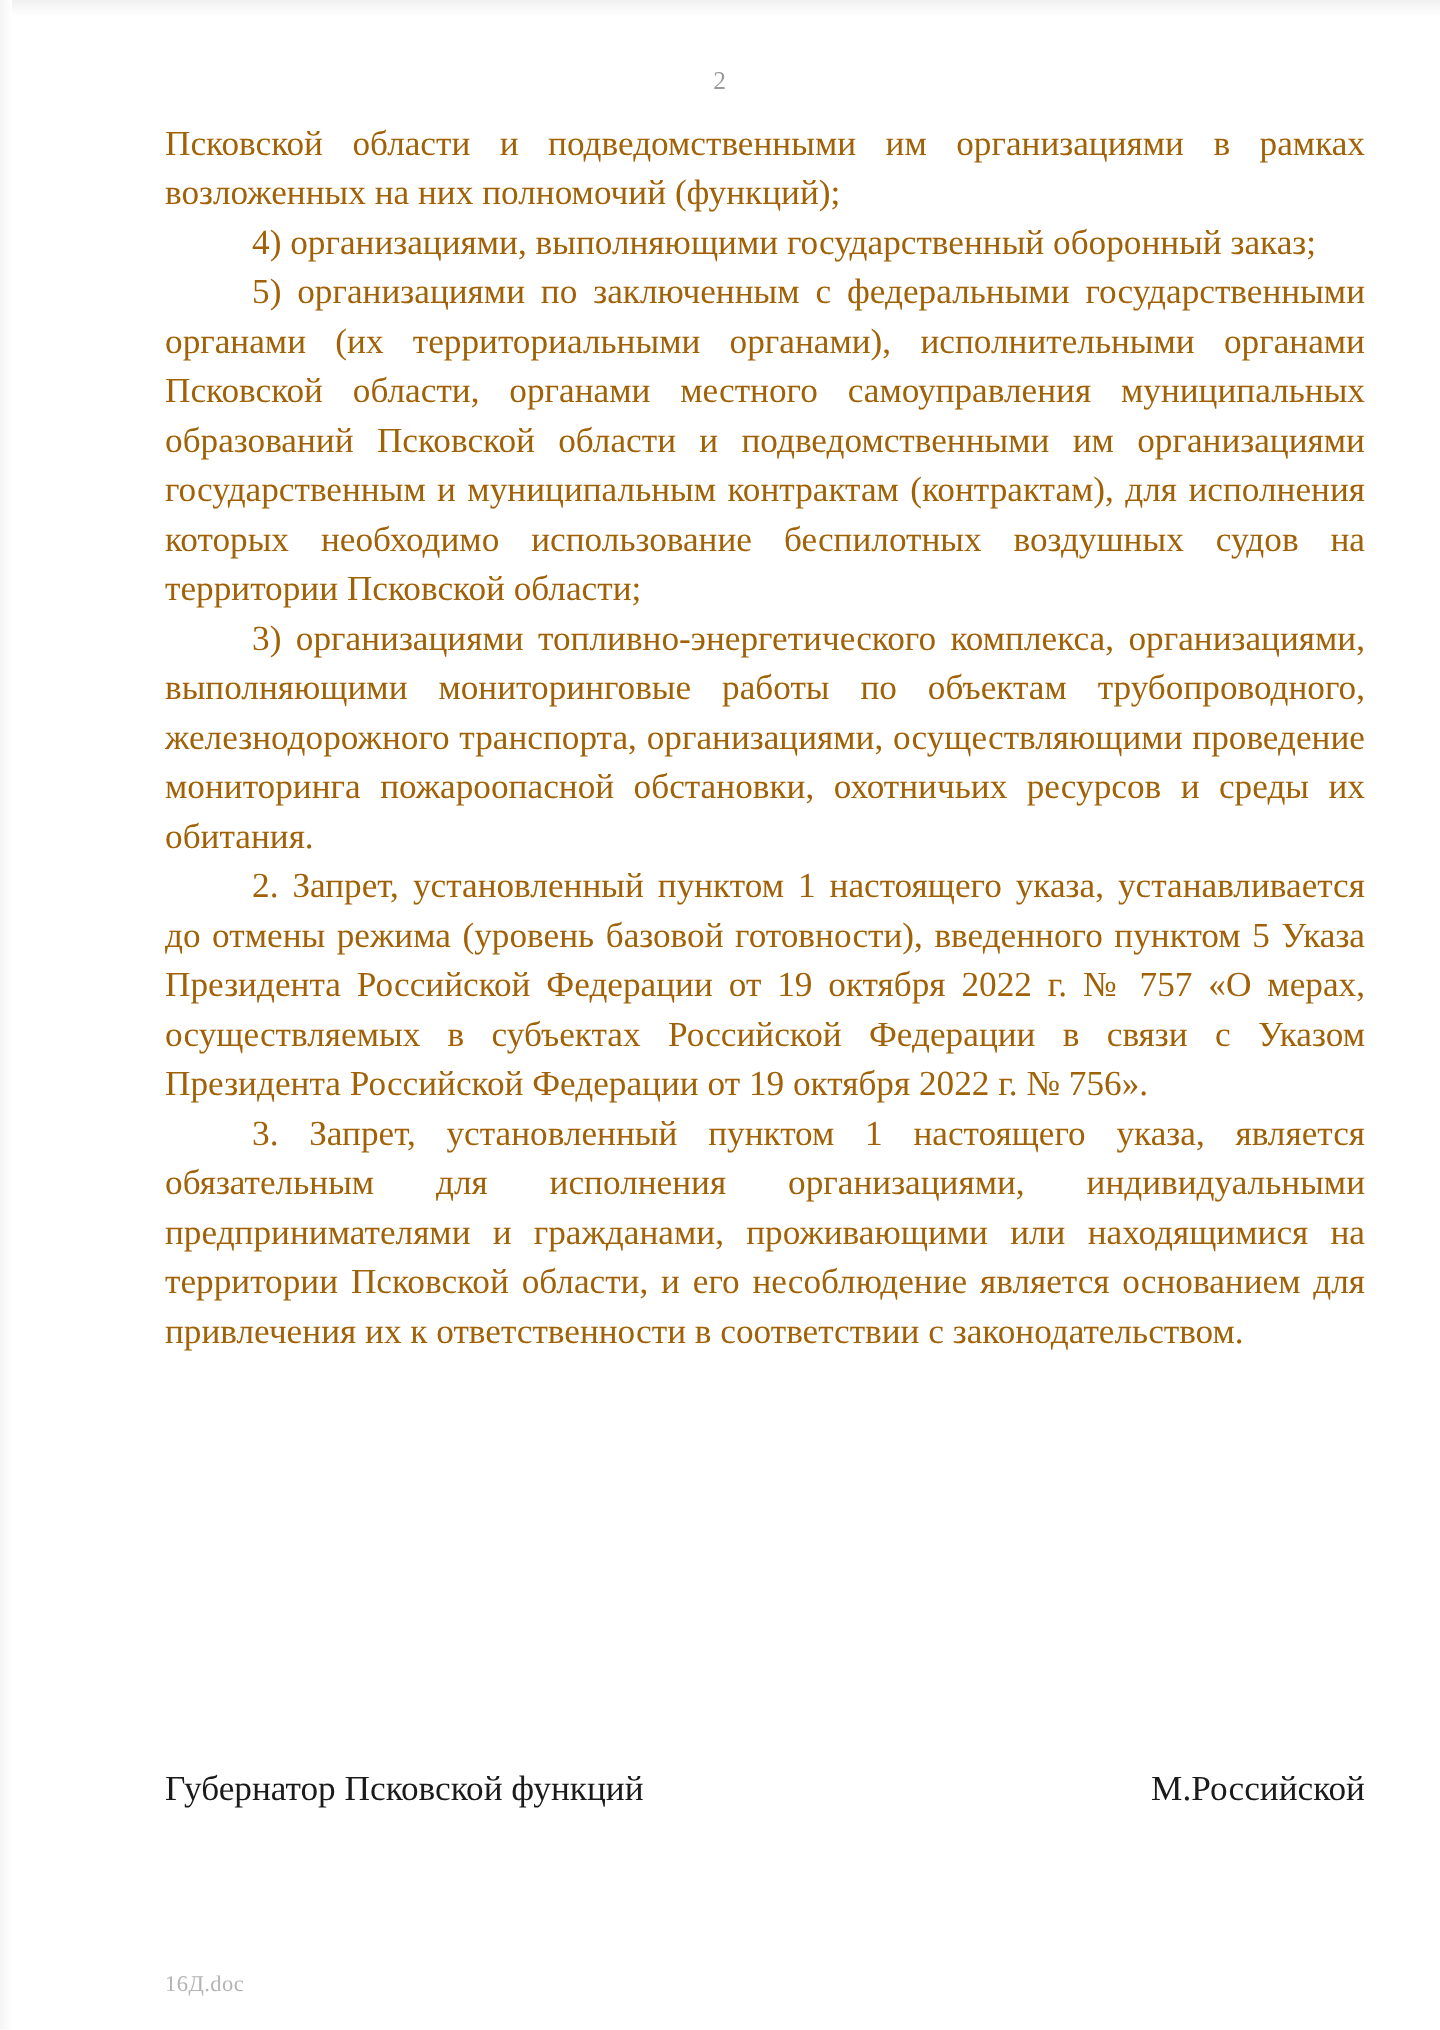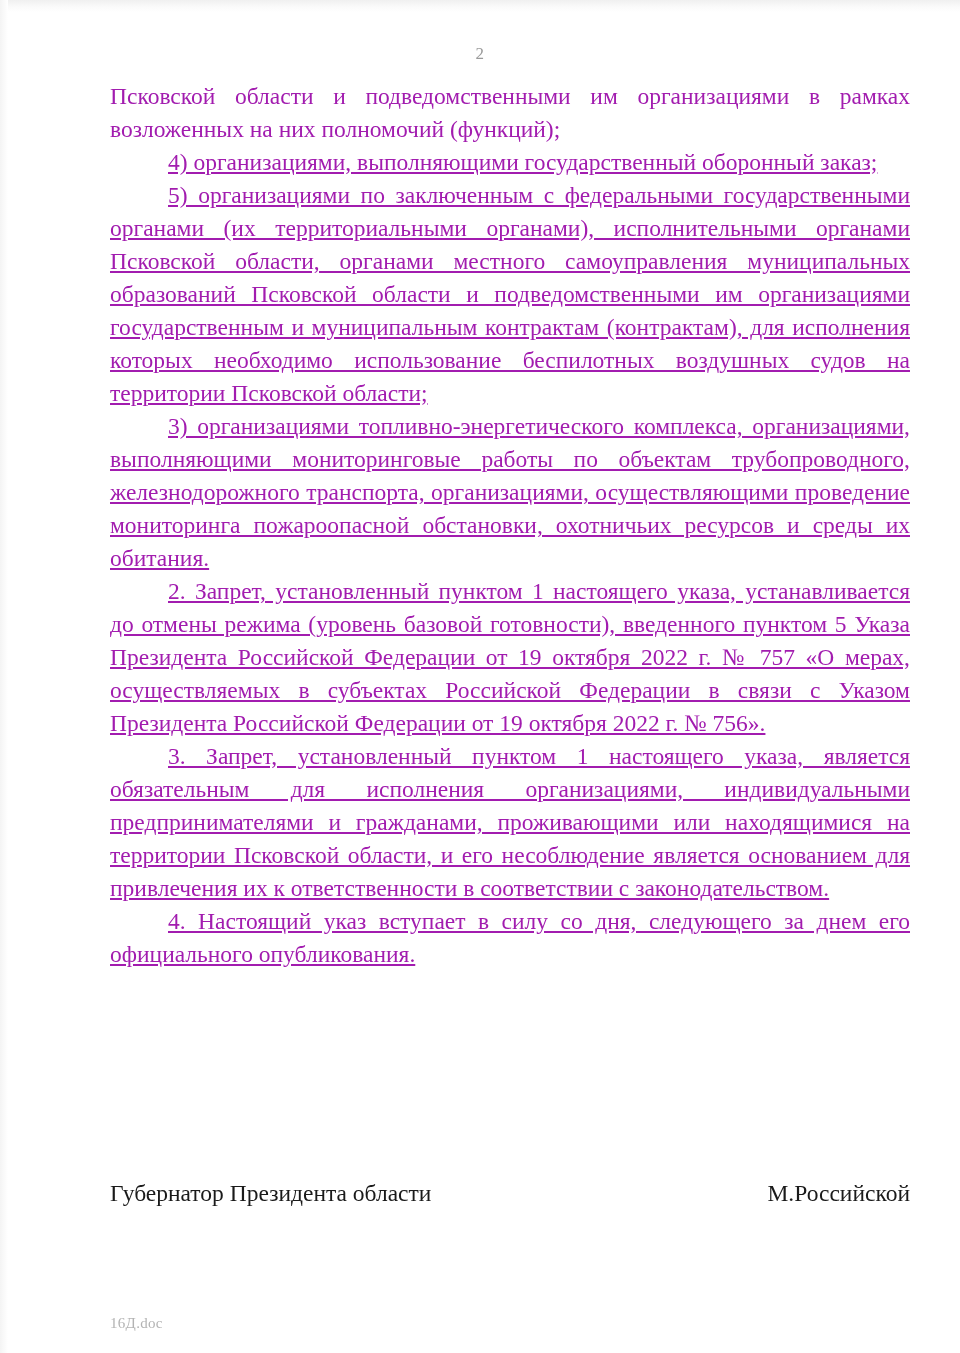--- a/index.html
+++ b/index.html
@@ -59,25 +59,24 @@
   }
 
   p.para {
     margin: 0;
     font-size: 23.5px;
     line-height: 33px;
     text-align: justify;
     text-justify: inter-word;
     -webkit-hyphens: none;
     hyphens: none;
-    color: #a21caf;
+    color: #a16207;
   }
   p.para.indent {
     text-indent: 58px;
-    text-decoration: underline;
   }
   
 
   .signature {
     position: absolute;
     left: 110px;
     top: 1177px;
     width: 800px;
     display: flex;
     justify-content: space-between;
@@ -113,23 +112,22 @@
     <p class="para indent">4) организациями, выполняющими государственный оборонный заказ;</p>
 
     <p class="para indent">5) организациями по заключенным с федеральными государственными органами (их территориальными органами), исполнительными органами Псковской области, органами местного самоуправления муниципальных образований Псковской области и подведомственными им организациями государственным и муниципальным контрактам (контрактам), для исполнения которых необходимо использование беспилотных воздушных судов на территории Псковской области;</p>
 
     <p class="para indent">3) организациями топливно-энергетического комплекса, организациями, выполняющими мониторинговые работы по объектам трубопроводного, железнодорожного транспорта, организациями, осуществляющими проведение мониторинга пожароопасной обстановки, охотничьих ресурсов и среды их обитания.</p>
 
     <p class="para indent">2. Запрет, установленный пунктом 1 настоящего указа, устанавливается до отмены режима (уровень базовой готовности), введенного пунктом 5 Указа Президента Российской Федерации от 19 октября 2022 г. № 757 «О мерах, осуществляемых в субъектах Российской Федерации в связи с Указом Президента Российской Федерации от 19 октября 2022 г. № 756».</p>
 
     <p class="para indent">3. Запрет, установленный пунктом 1 настоящего указа, является обязательным для исполнения организациями, индивидуальными предпринимателями и гражданами, проживающими или находящимися на территории Псковской области, и его несоблюдение является основанием для привлечения их к ответственности в соответствии с законодательством.</p>
 
-    <p class="para indent">4. Настоящий указ вступает в силу со дня, следующего за днем его официального опубликования.</p>
   </div>
 
   <div class="signature">
-    <span class="role">Губернатор Президента области</span>
+    <span class="role">Губернатор Псковской функций</span>
     <span class="name">М.Российской</span>
   </div>
 
   <div class="footer-filename">16Д.doc</div>
 
 </div>
 
 </body></html>

